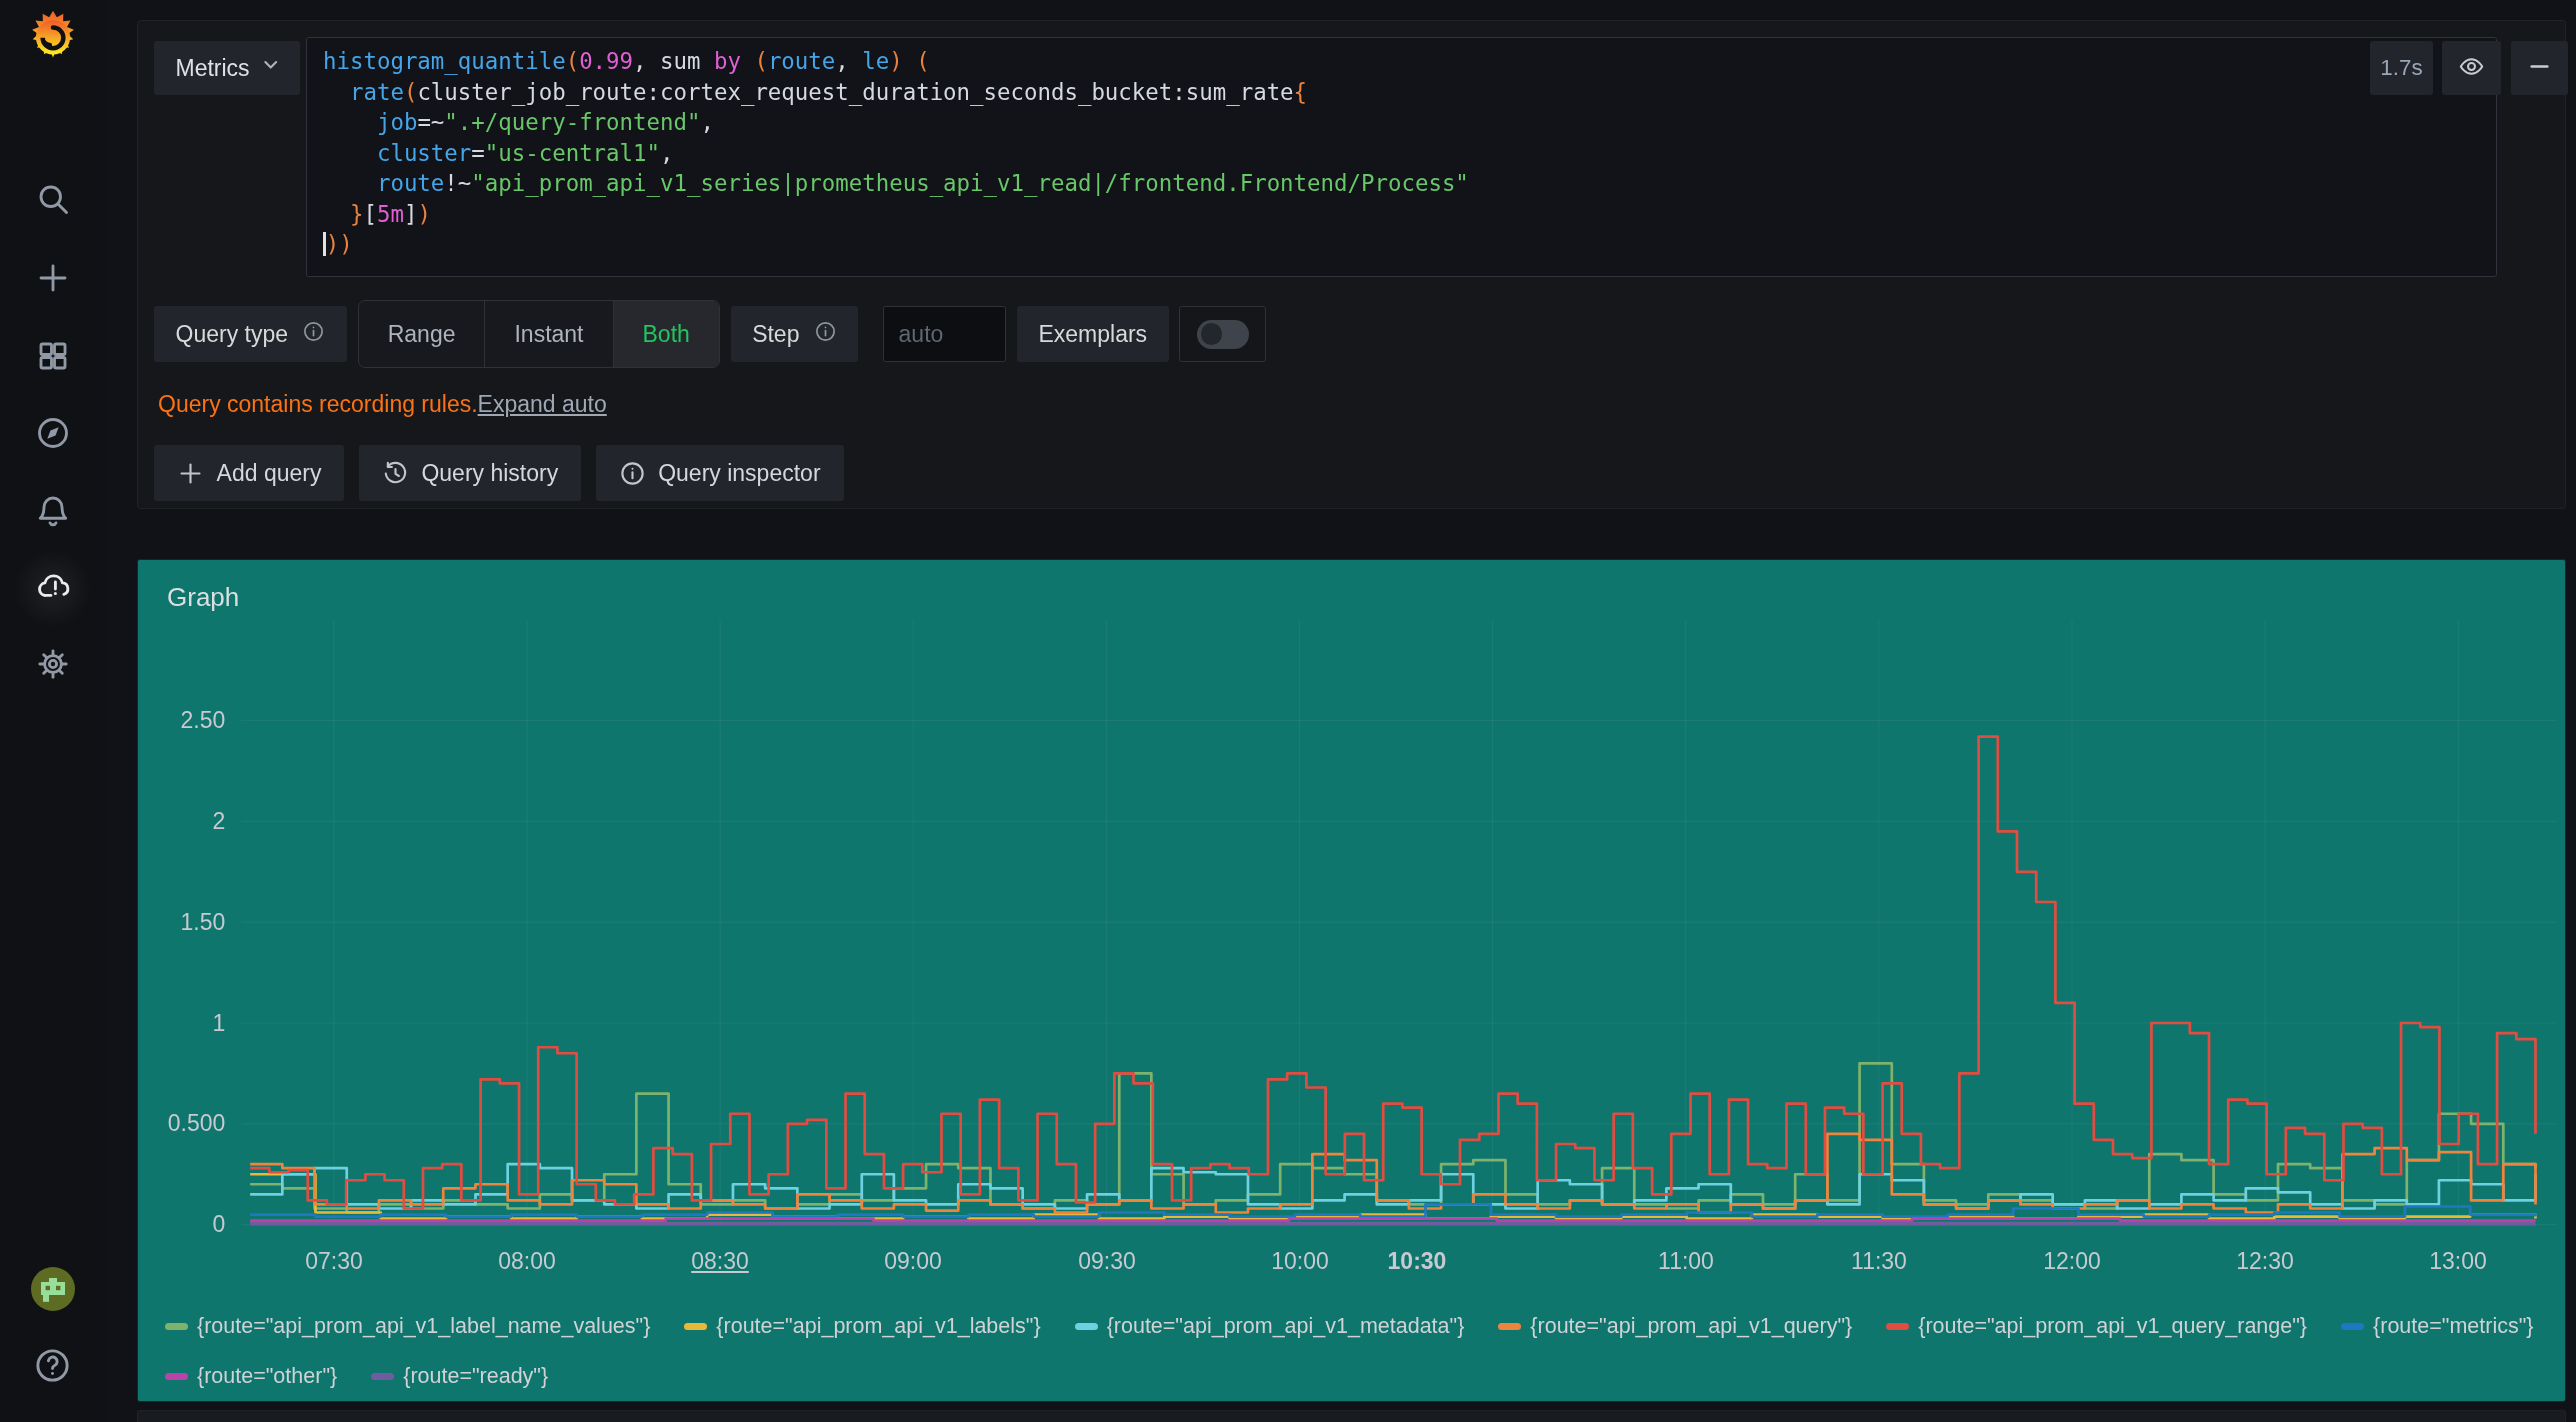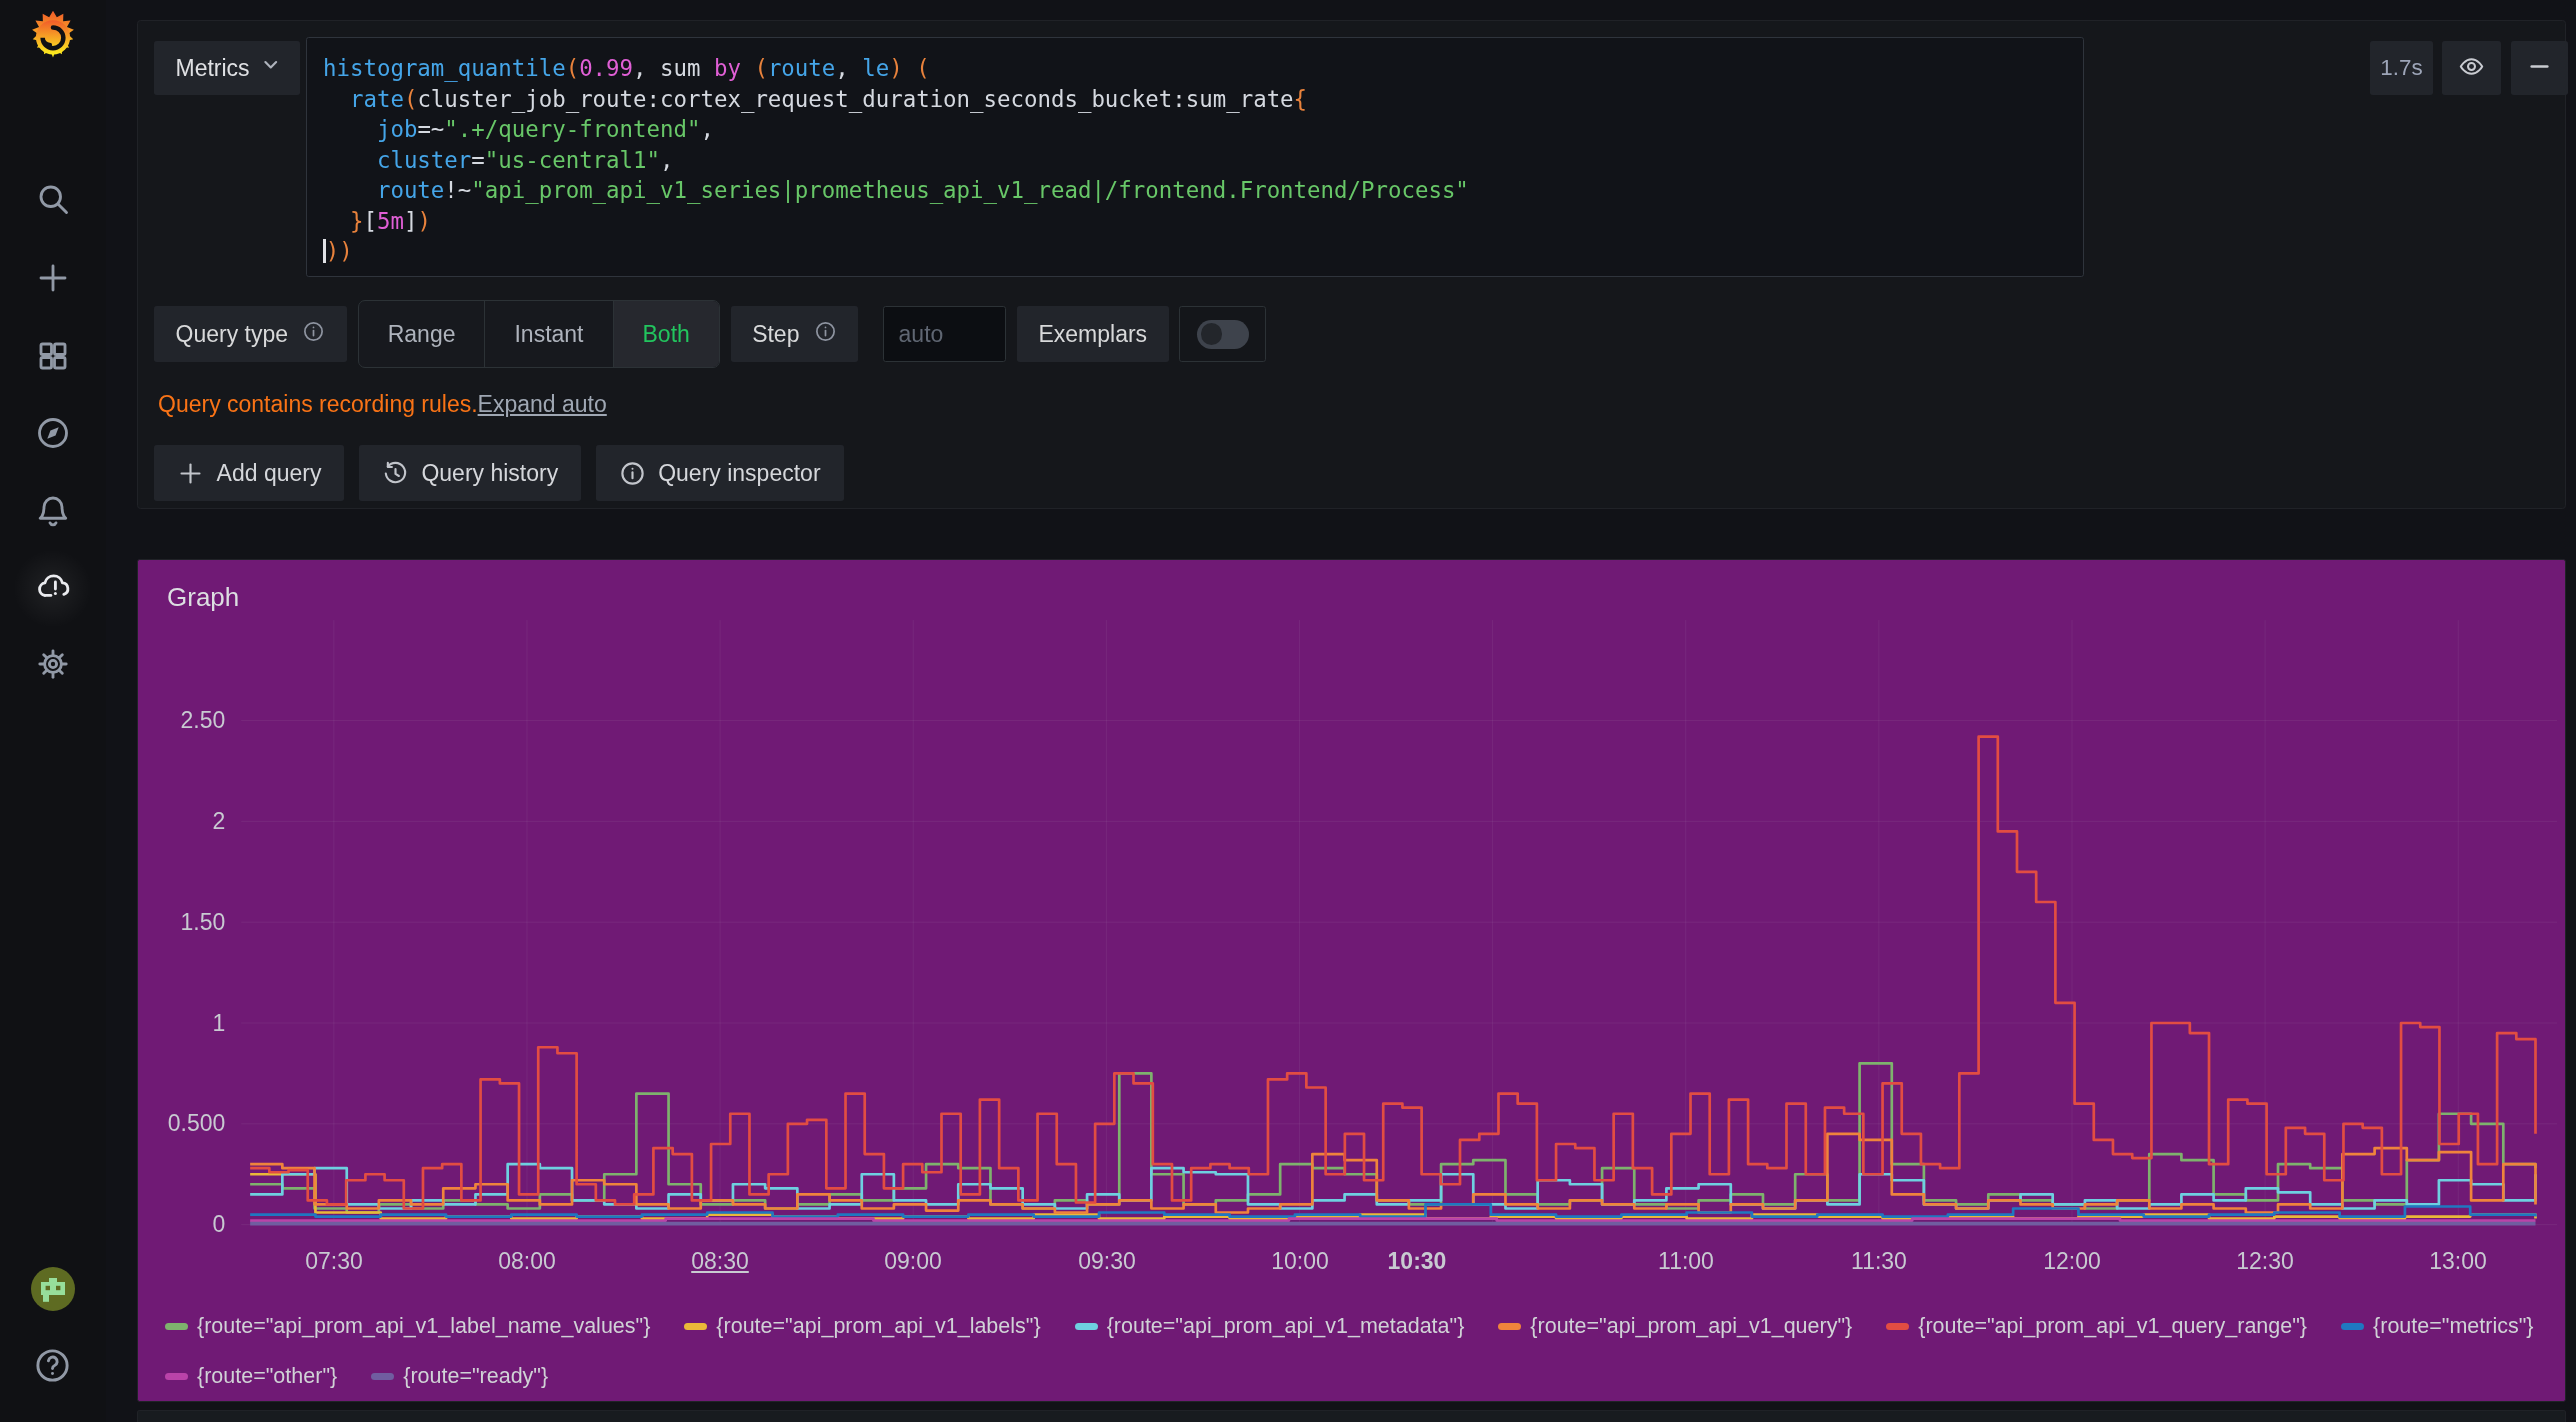--- a/index.html
+++ b/index.html
@@ -37,23 +37,23 @@
     position:absolute; left:137px; top:20px; width:2429px; height:489px;
     background:#15171B; border:0.9px solid #202227; border-radius:3.6px;
   }
   .metrics-btn {
     position:absolute; left:16px; top:20px; height:54px; padding:0 18px 0 21.5px;
     background:#22252B; border-radius:2.7px; display:flex; align-items:center; gap:10.8px;
     font-size:23px; font-weight:500; color:#E0E1E4; cursor:pointer;
   }
   .metrics-btn svg { width:21.5px; height:21.5px; color:#AEB3BC; }
   .code-editor {
-    position:absolute; left:168px; top:16px; width:1778px; height:240px;
+    position:absolute; left:168px; top:16px; width:2191px; height:240px;
     background:#111318; border:0.9px solid #2F343C; border-radius:2.7px;
-    padding:15px 16px; cursor:text;
+    padding:8px 16px; cursor:text;
     font-family:"DejaVu Sans Mono", monospace; font-size:22.4px; line-height:30.5px;
     white-space:pre; overflow:hidden;
   }
   .tok.c-fn  { color:#45A5E8; }
   .tok.c-p   { color:#E8823C; }
   .tok.c-n   { color:#E05FD5; }
   .tok.c-s   { color:#68C768; }
   .tok.c-t   { color:#D5D9E0; }
   .cursor { display:inline-block; width:2.7px; height:24px; background:#E0E2E6; vertical-align:-3.6px; }
   .duration-badge {
@@ -102,21 +102,21 @@
   .action-btn {
     height:56px; background:#22252B; border:none; border-radius:2.7px; cursor:pointer;
     display:flex; align-items:center; gap:12.6px; padding:0 23px;
     font-family:"Liberation Sans", sans-serif; font-size:23px; font-weight:500; color:#D5D7DB;
   }
   .action-btn svg { width:27px; height:27px; color:#C2C5CB; }
 
   
   .graph-panel {
     position:absolute; left:137px; top:559px; width:2429px; height:843px;
-    background:#701a75; border:0.9px solid #202227; border-radius:2.7px;
+    background:#0f766e; border:0.9px solid #202227; border-radius:2.7px;
   }
   .panel-title { position:absolute; left:29px; top:22.4px; font-size:26px; font-weight:500; color:#DCDEE1; cursor:pointer; }
   .chart-svg { position:absolute; left:96px; top:60px; }
   .y-tick { position:absolute; width:81px; left:6.3px; height:27px; line-height:27px; text-align:right; font-size:23px; color:#C8CAD1; }
   .x-tick { position:absolute; width:126px; top:688px; height:27px; line-height:27px; text-align:center; font-size:23px; color:#C8CAD1; }
   .legend { position:absolute; left:27px; top:753px; width:2377px; display:flex; flex-wrap:wrap; column-gap:34px; row-gap:23px; }
   .legend-item { display:flex; align-items:center; gap:9px; height:27px; cursor:pointer; }
   .legend-swatch { width:23px; height:7.2px; border-radius:3.6px; }
   .legend-label { font-size:21.5px; color:#D0D2D6; }
 

